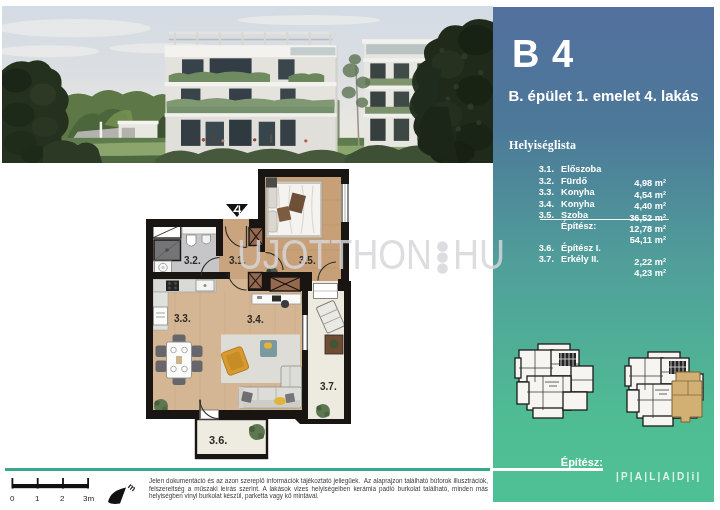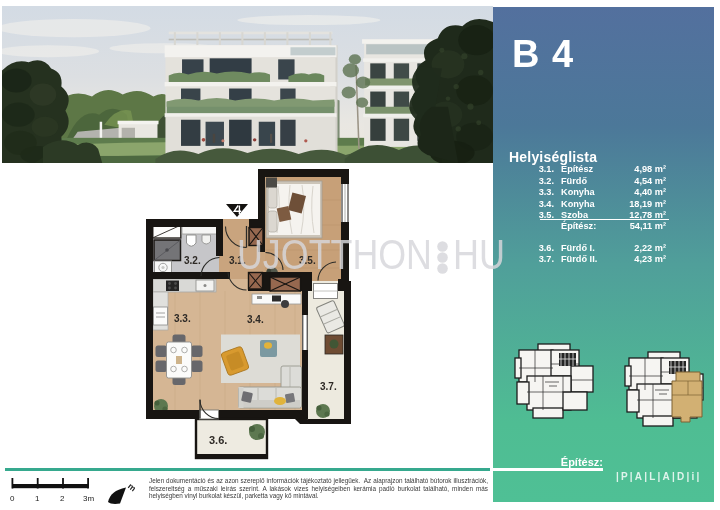--- a/index.html
+++ b/index.html
@@ -6,25 +6,25 @@
   body{width:720px;height:510px;position:relative;background:#ffffff;overflow:hidden;
        font-family:"Liberation Sans", sans-serif;}
   #photo{position:absolute;left:2px;top:6px;width:491px;height:157px;}
   #panel{position:absolute;left:493px;top:7px;width:221px;height:495px;
      background:linear-gradient(180deg,#53709e 0%,#4c7899 24%,#509f9a 52%,#4fbd93 84%,#4fc095 100%);
      color:#fff;}
   #b4{position:absolute;top:26px;left:0;width:100%;
       font-size:38px;font-weight:bold;letter-spacing:1px;padding-left:19px;}
   #sub{position:absolute;top:80px;left:0;width:100%;text-align:center;
       font-size:15px;font-weight:bold;}
-  #hely{position:absolute;top:142px;left:16px;font-size:14px;font-weight:bold;letter-spacing:0.2px;}
+  #hely{position:absolute;top:131px;left:16px;font-size:12px;font-weight:bold;letter-spacing:0.2px;font-family:Liberation Serif, serif;}
   .row{position:absolute;font-size:9.2px;font-weight:bold;white-space:nowrap;}
   .num{position:absolute;left:0;width:61px;text-align:right;}
   .nam{position:absolute;left:68px;}
-  .val{position:absolute;left:0;width:173px;text-align:right;}
+  .val{position:absolute;left:0;width:173px;text-align:right;margin-top:14px;}
   #underline35{position:absolute;left:47px;top:211.5px;width:129px;height:1px;background:#fff;}
   #epitesz{position:absolute;left:0px;top:449px;width:110px;text-align:right;font-size:11px;font-weight:bold;}
   #wline{position:absolute;left:0px;top:460.5px;width:110px;height:3px;background:#fff;}
   #paladi{position:absolute;left:123px;top:464px;font-size:10px;letter-spacing:2.2px;color:rgba(255,255,255,0.82);font-weight:bold;}
   #tealrule{position:absolute;left:5px;top:467.5px;width:485px;height:3px;background:#36a98e;}
   #discl{position:absolute;left:149px;top:477px;width:339px;font-size:6.35px;line-height:7.6px;
      color:#3a3a3a;text-align:justify;}
   svg{display:block;}
   #plansvg{position:absolute;left:0;top:0;width:720px;height:510px;pointer-events:none;}
 </style>
@@ -181,60 +181,61 @@
   <circle cx="458" cy="100" r="3"></circle>
         <circle cx="446" cy="122" r="2.6"></circle>
         <circle cx="466" cy="116" r="2.4"></circle>
   <circle cx="430" cy="44" r="2.4"></circle>
         <circle cx="436" cy="92" r="2.2"></circle>
  </g>
 </svg>
 </div>
 <div id="panel">
   <div id="b4">B 4</div>
+  <div id="sub">B. épület 1. emelet 4. lakás</div>
   <div id="hely">Helyiséglista</div>
 
   <div class="row" style="top:157px;width:100%">
       <span class="num">3.1.</span>
-      <span class="nam">Építész</span>
+      <span class="nam">Előszoba</span>
       <span class="val">4,98 m²</span>
     </div>
   <div class="row" style="top:168.5px;width:100%">
       <span class="num">3.2.</span>
       <span class="nam">Fürdő</span>
       <span class="val">4,54 m²</span>
     </div>
   <div class="row" style="top:180px;width:100%">
       <span class="num">3.3.</span>
       <span class="nam">Konyha</span>
       <span class="val">4,40 m²</span>
     </div>
   <div class="row" style="top:191.5px;width:100%">
       <span class="num">3.4.</span>
       <span class="nam">Konyha</span>
-      <span class="val">18,19 m²</span>
+      <span class="val">36,52 m²</span>
     </div>
   <div class="row" style="top:203px;width:100%">
       <span class="num">3.5.</span>
       <span class="nam">Szoba</span>
       <span class="val">12,78 m²</span>
     </div>
   <div id="underline35"></div>
   <div class="row" style="top:213.5px;width:100%">
       <span class="nam">Építész:</span>
       <span class="val">54,11 m²</span>
     </div>
   <div class="row" style="top:235.5px;width:100%">
       <span class="num">3.6.</span>
-      <span class="nam">Fürdő I.</span>
+      <span class="nam">Építész I.</span>
       <span class="val">2,22 m²</span>
     </div>
   <div class="row" style="top:247px;width:100%">
       <span class="num">3.7.</span>
-      <span class="nam">Fürdő II.</span>
+      <span class="nam">Erkély II.</span>
       <span class="val">4,23 m²</span>
     </div>
   <div id="minis" style="position:absolute;left:0;top:330px;width:221px;height:120px;">
   <svg width="221" height="120" viewBox="0 0 221 120">
    <defs>
     <g id="miniplan">
      <g fill="#f6f5f2" stroke="#1c1c1c" stroke-width="1.3">
       <rect x="23" y="0" width="32" height="12"></rect>
       <rect x="4" y="6" width="34" height="32"></rect>
       <rect x="0" y="14" width="6" height="20"></rect>

